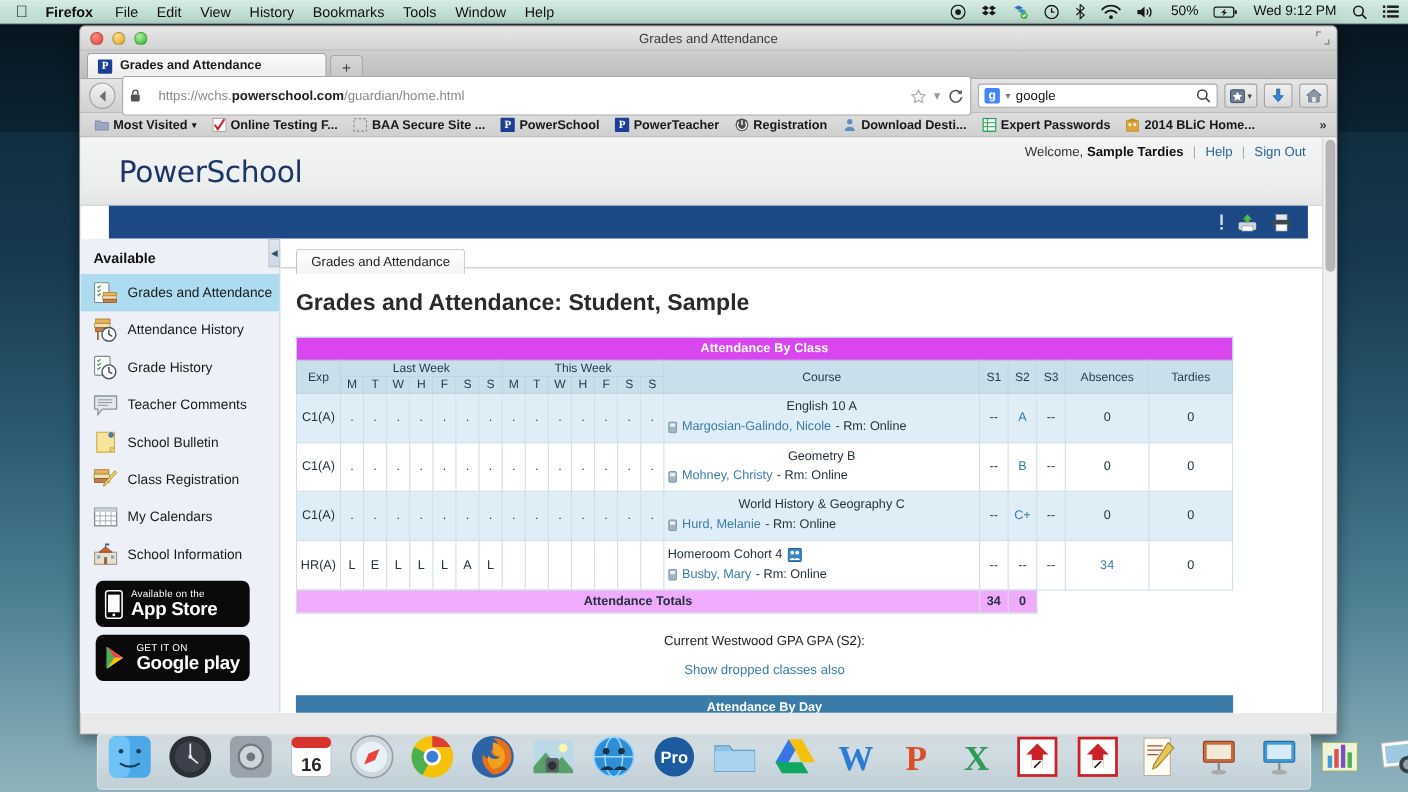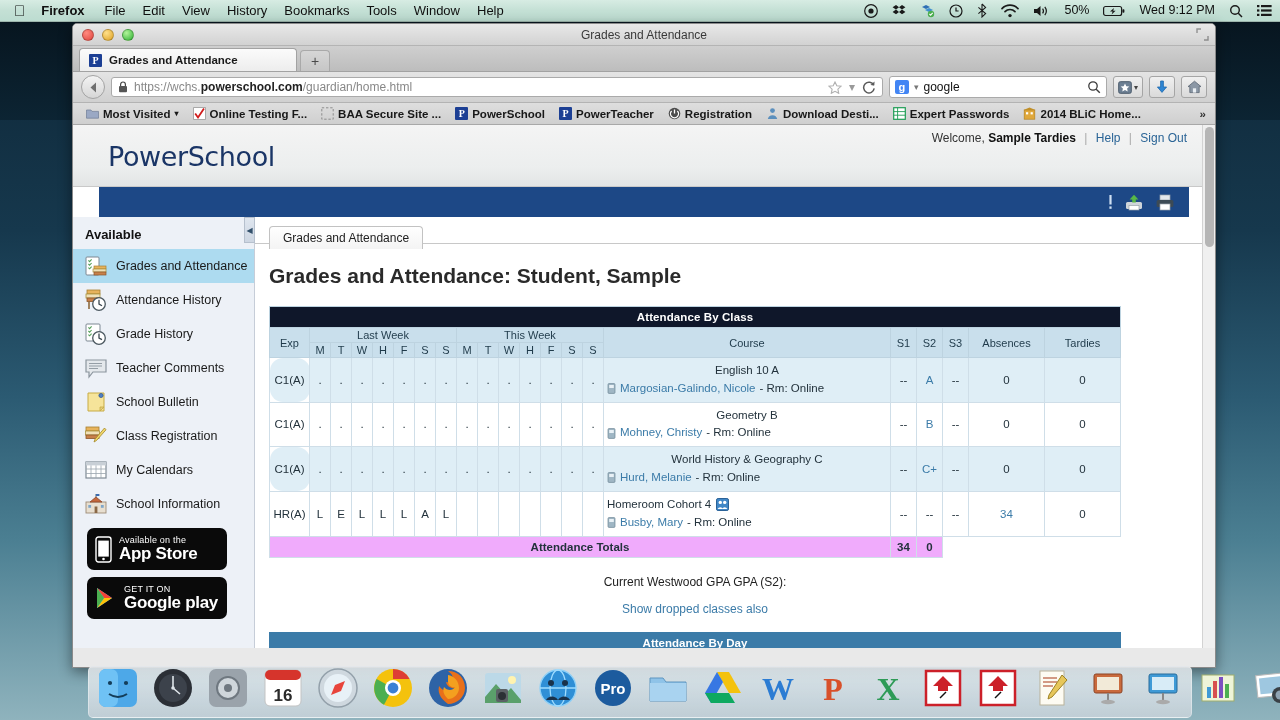--- a/index.html
+++ b/index.html
@@ -107,22 +107,22 @@
     border-bottom: 1px solid #b3b3b3;
   }
   .backbtn {
     width: 24px; height: 24px; border-radius: 50%;
     background: linear-gradient(180deg,#f3f3f3,#d6d6d6);
     border: 1px solid #a3a3a3;
     display: flex; align-items: center; justify-content: center;
     color: #6f6f6f;
   }
   .urlbar {
-    flex: 1; height: 20px; background: #fff; border: 1px solid #aaa;
-    border-radius: 3px; display: flex; align-items: center; padding: 0 6px; gap: 6px;
+    flex: 1; height: 36px; background: #fff; border: 1px solid #aaa;
+    border-radius: 3px; display: flex; align-items: center; padding: 0 6px; gap: 16px;
     font-size: 12px;
   }
   .urltext { color: #888; white-space: nowrap; }
   .urltext b { color: #222; font-weight: bold; }
   .urltext .dim { color: #888; }
   .urlicons { margin-left: auto; display: flex; align-items: center; gap: 7px; color: #9a9a9a; }
   .searchbar {
     width: 218px; height: 22px; background: #fff; border: 1px solid #aaa;
     border-radius: 3px; display: flex; align-items: center; padding: 0 5px; gap: 5px;
     font-size: 12px;
@@ -199,40 +199,40 @@
   .ctab {
     display: inline-block; padding: 4px 13px 4px 13px; font-size: 12px; color: #222;
     background: linear-gradient(180deg,#ffffff,#f4f4f4);
     border: 1px solid #c2c2c2; border-bottom: none; border-radius: 4px 4px 0 0;
     position: relative; top: 1px;
   }
   .h1 { font-size: 21px; font-weight: bold; color: #2a2a2a; padding: 20px 0 0 14px; }
 
   table.att { width: 852px; margin: 18px 0 0 14px; border-collapse: collapse; font-size: 11.5px; }
   table.att .cap {
-    background: #0f172a; color: #fff; font-weight: bold; text-align: center; font-size: 11.5px;
+    background: #d946ef; color: #fff; font-weight: bold; text-align: center; font-size: 11.5px;
     padding: 4px 0; letter-spacing: .1px;
   }
   table.att thead th {
     background: #c9dfec; color: #1f3a4a; font-weight: normal; font-size: 11px;
     border: 1px solid #bdd3e0; padding: 1px 0; text-align: center; vertical-align: middle;
   }
   table.att thead th.grp { border-bottom: none; }
   table.att tbody td {
     border: 1px solid #cfdee8; padding: 4px 3px; vertical-align: middle; text-align: center;
     color: #23323c; font-size: 11.5px;
   }
   tr.alt td { background: #dfeef6; }
   tr.plain td { background: #fff; }
   td.course { text-align: left; padding-left: 7px; line-height: 1.55; }
   td.course a { color: #3b7ba8; text-decoration: none; text-align: right; }
   td.course .teacher { display: flex; align-items: center; gap: 4px; }
   .dotcell { color: #6b7f8c; font-size: 11px; }
   td.dayc { width: 21px; }
-  td.expc { width: 40px; border-radius: 13px; }
+  td.expc { width: 40px; }
   td.sc { width: 26px; }
   td.absc, td.tardc { width: 76px; }
   .totrow td {
     background: #f0abfc; color: #fff; font-weight: bold; text-align: right; padding-right: 8px;
     border: 1px solid #3b7ba8;
   }
   .totrow td.num { text-align: center; padding-right: 3px; }
   .gpa { text-align: center; font-size: 12px; color: #222; margin-top: 17px; width: 852px; margin-left: 14px;}
   .drop { text-align: center; margin-top: 13px; width: 852px; margin-left: 14px; }
   .drop a { color: #3b7ba8; text-decoration: none; font-size: 12px; }

